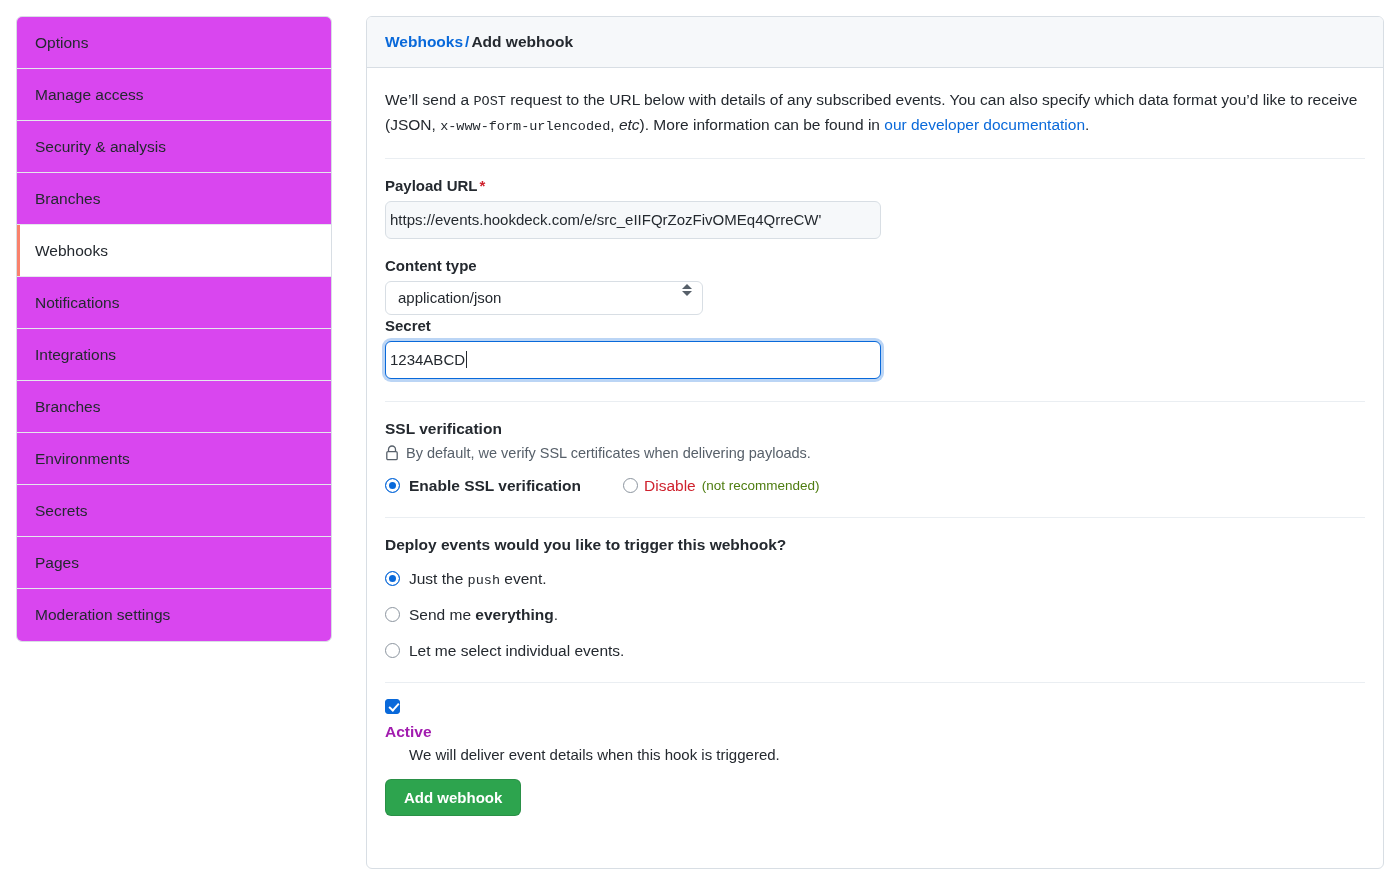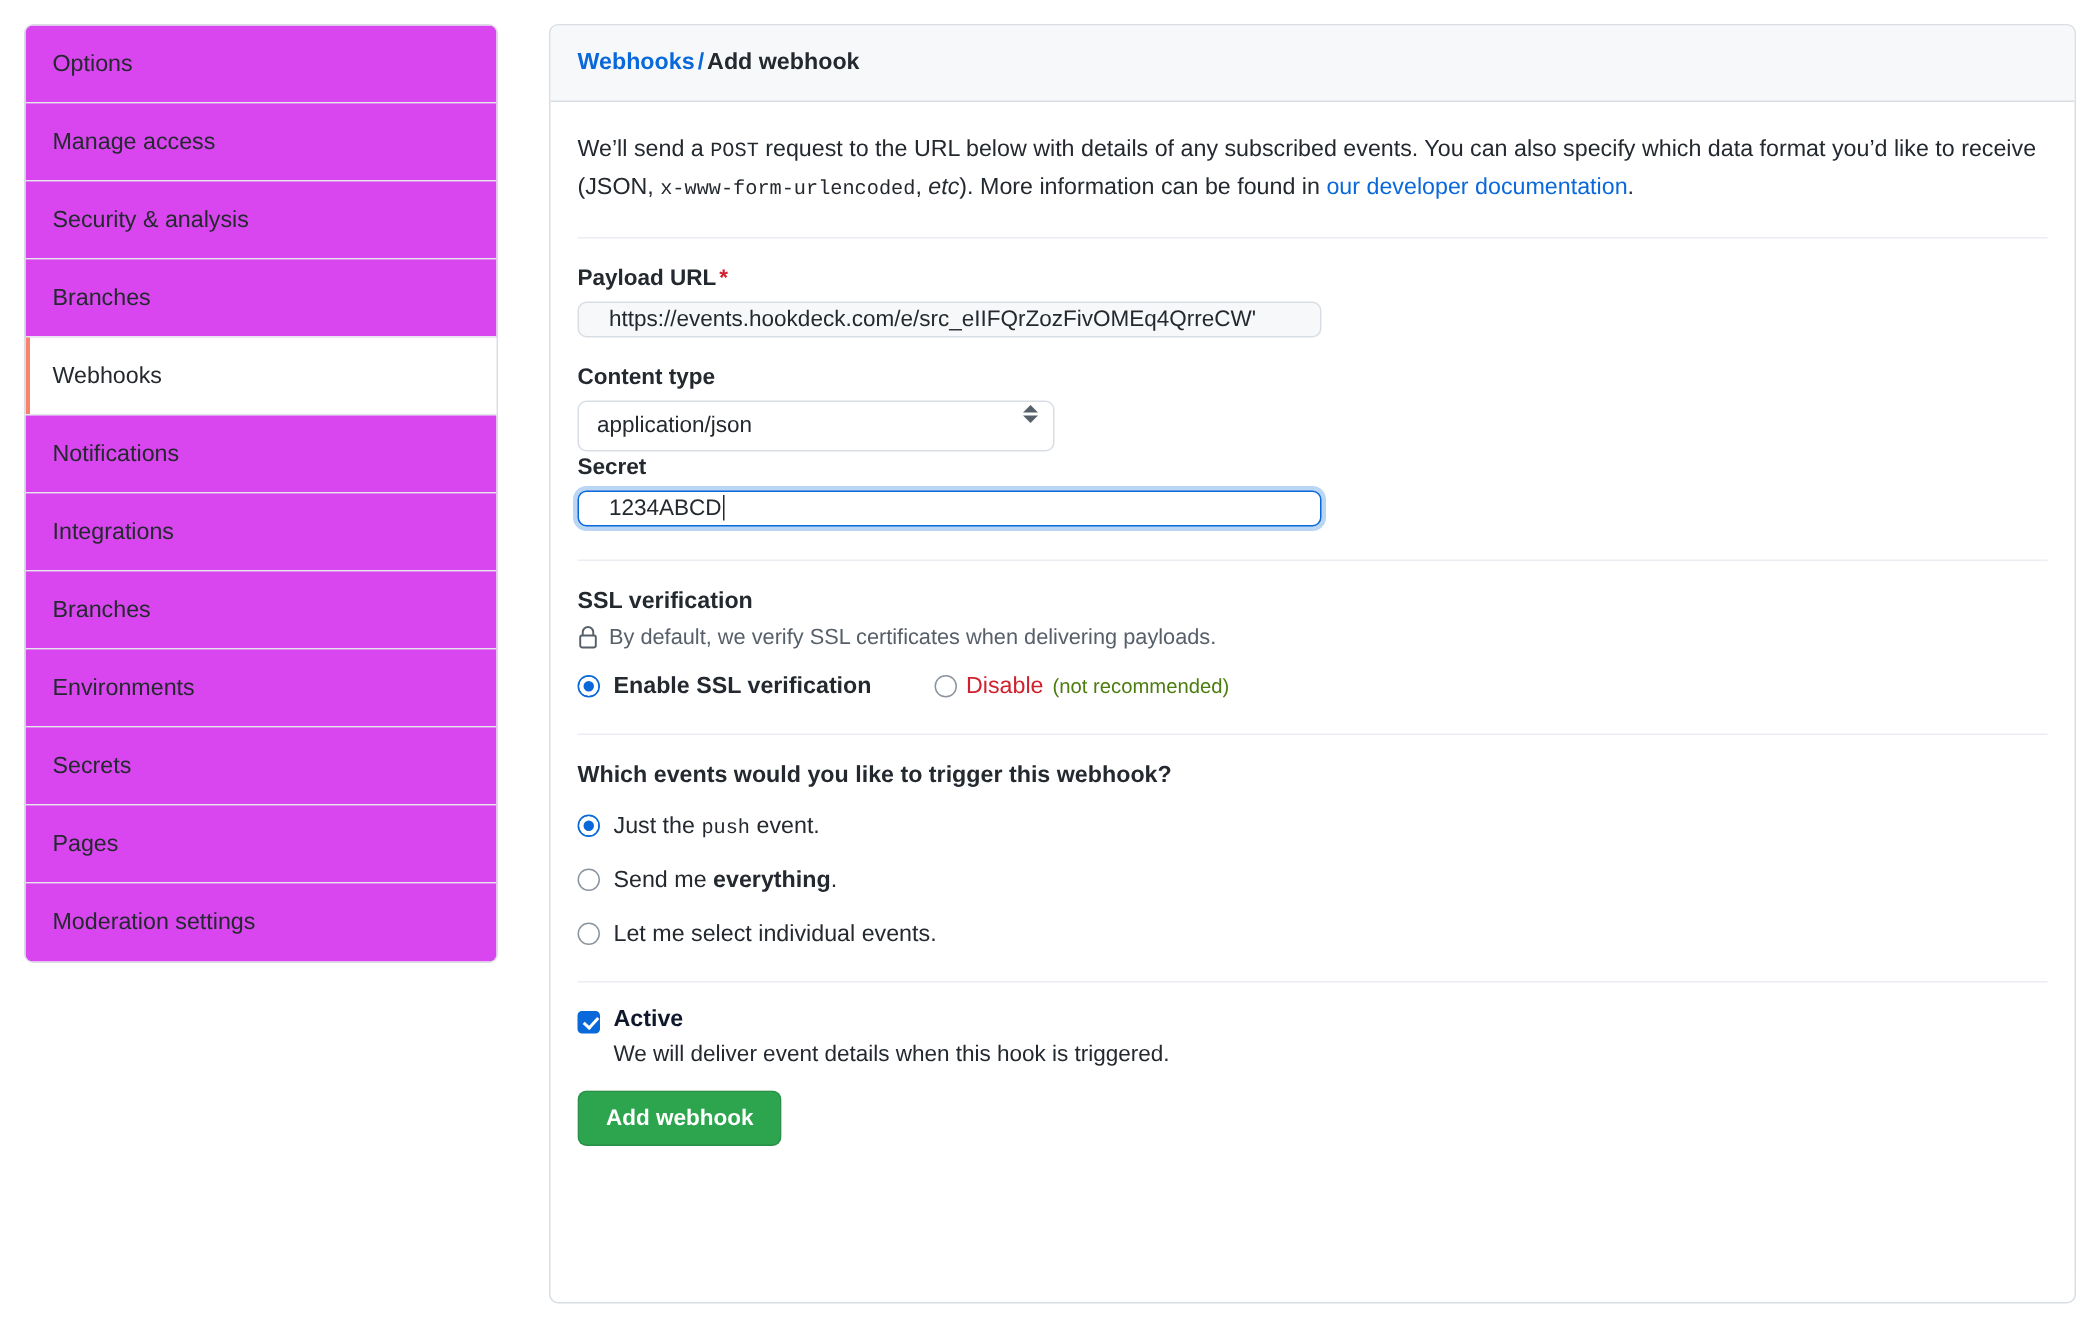--- a/index.html
+++ b/index.html
@@ -104,22 +104,22 @@
     font-size: 15px;
     font-weight: bold;
     color: #24292f;
     margin-bottom: 7px;
     display: block;
   }
   .req { color: #cf222e; font-weight: bold; margin-left: 2px; }
 
   .text-input {
     width: 496px;
-    height: 24px;
-    padding: 5px 20px;
+    height: 38px;
+    padding: 5px 4px;
     font-size: 15px;
     color: #24292f;
     background: #f6f8fa;
     border: 1px solid #d8dee4;
     border-radius: 6px;
     font-family: "Liberation Sans", sans-serif;
     white-space: nowrap;
     overflow: hidden;
     display: flex;
     align-items: center;
@@ -237,22 +237,22 @@
   .check::after {
     content: "";
     position: absolute;
     left: 4.5px; top: 1.5px;
     width: 4px; height: 8px;
     border: solid #ffffff;
     border-width: 0 2px 2px 0;
     transform: rotate(42deg);
   }
   .active-row {
-    display: flex; align-items: flex-end; gap: 9px;
-    font-size: 15.5px; font-weight: bold; color: #0f172a;
+    display: flex; align-items: flex-start; gap: 9px;
+    font-size: 15.5px; font-weight: bold; color: #a21caf; flex-direction: column;
   }
   .active-note {
     font-size: 15px;
     color: #24292f;
     margin: 5px 0 16px 24px;
   }
 
   .btn-primary {
     display: inline-block;
     background: #2da44e;
@@ -366,21 +366,21 @@
         <div class="radio-row" style="margin-bottom:0; gap:6px;justify-content:flex-end;">
           <span class="radio danger"></span>
           <span class="danger-text">Disable</span>
           <span class="danger-small">(not recommended)</span>
         </div>
       </div>
 
       <hr class="rule" style="margin:22px 0 18px 0;">
 
       
-      <h3 class="section-title" style="margin-bottom:16px">Which events would you like to trigger this webhook?</h3>
+      <h3 class="section-title" style="margin-bottom:16px">Deploy events would you like to trigger this webhook?</h3>
 
       <div class="radio-row">
         <span class="radio checked"></span>
         <span><span>Just the </span><code class="mono">push</code><span> event.</span></span>
       </div>
 
       <div class="radio-row">
         <span class="radio"></span>
         <span><span>Send me </span><b>everything</b><span>.</span></span>
       </div>

